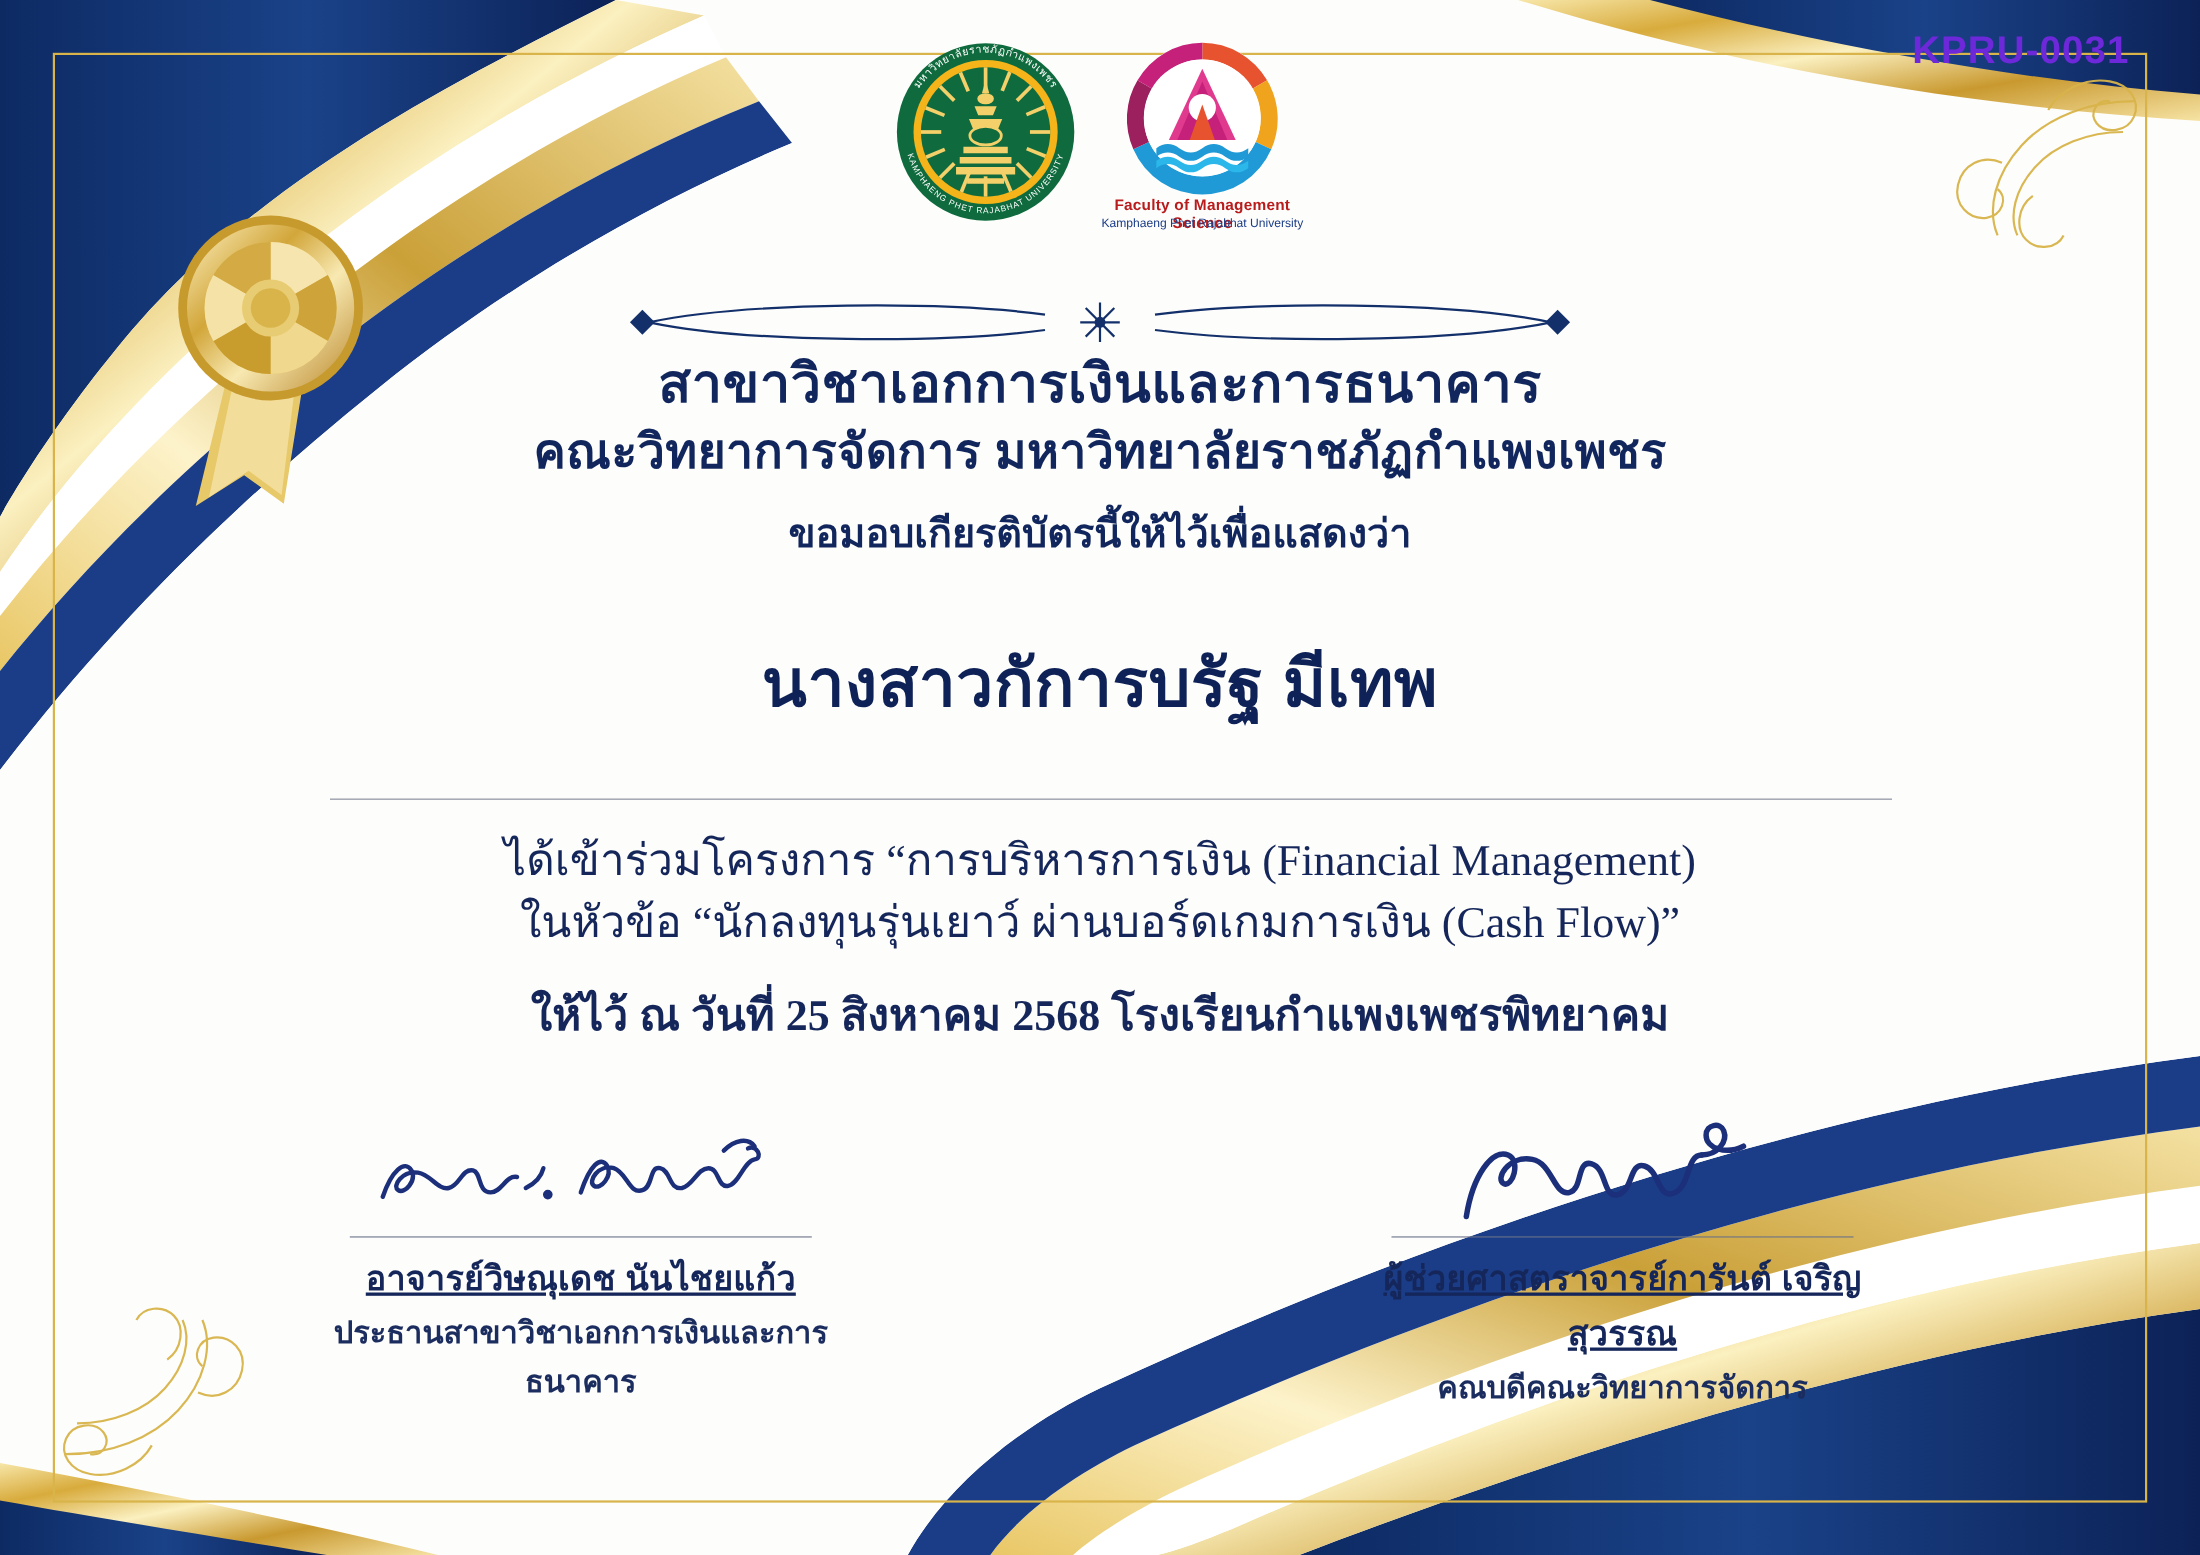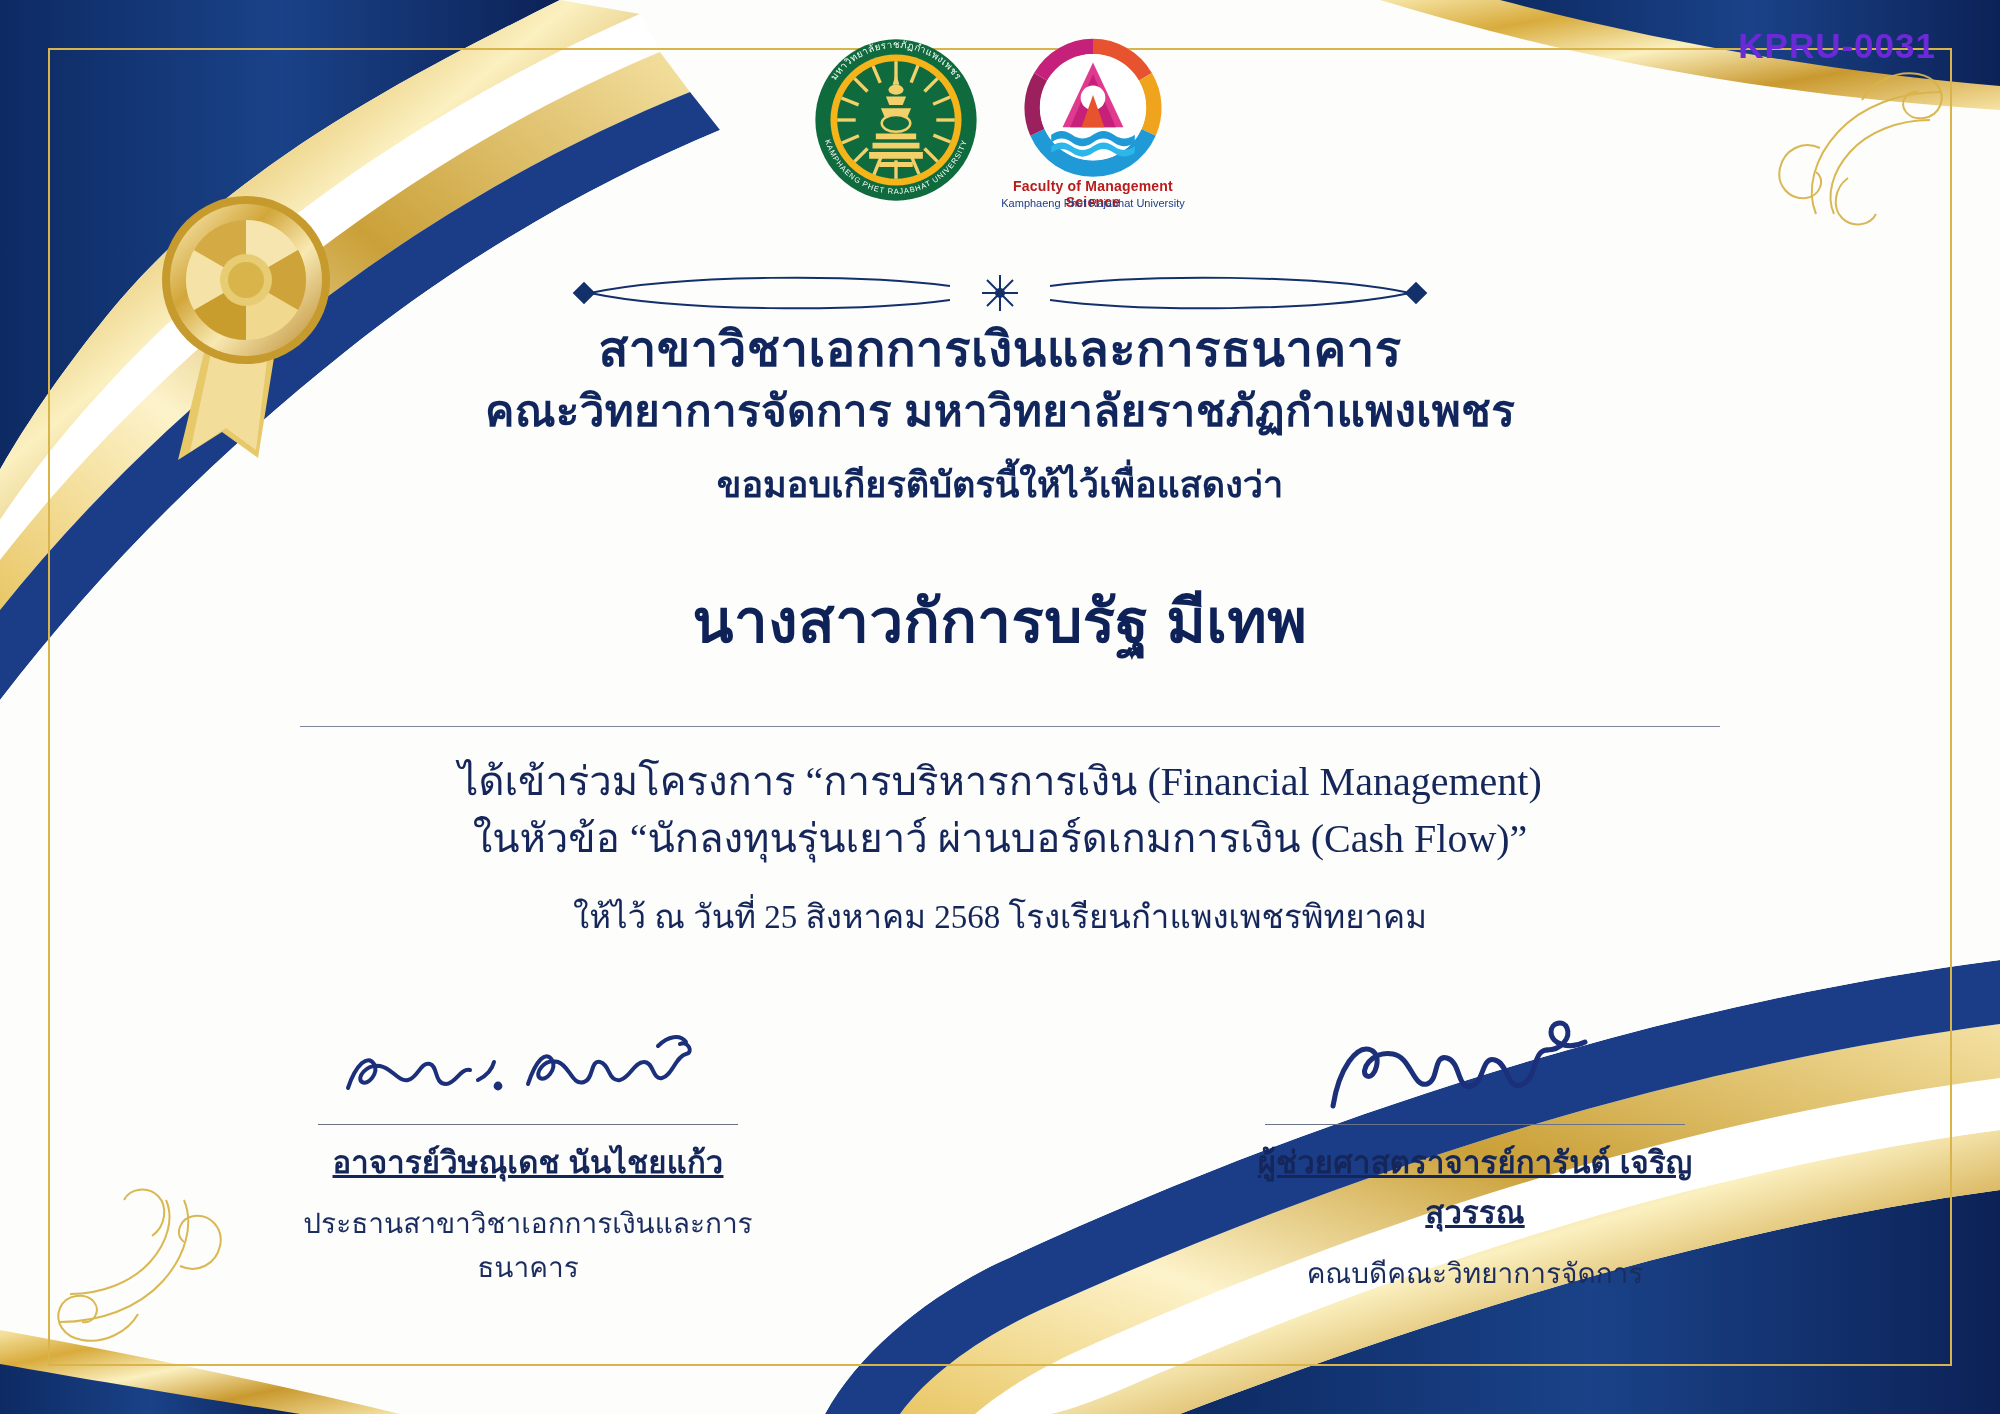--- a/index.html
+++ b/index.html
@@ -140,23 +140,24 @@
   }
   .detail1, .detail2 {
     font-family: "Liberation Serif", serif;
     font-size: 40px;
     color: #15265a;
     line-height: 1.42;
   }
   .detail1 { margin-top: 27px; }
   .detail3 {
     font-family: "Liberation Serif", serif;
-    font-size: 33px;
+    font-size: 40px;
     color: #15265a;
     margin-top: 22px;
+    font-weight: bold;
   }
   
   .sign-block {
     position: absolute;
     top: 1010px;
     width: 520px;
     text-align: center;
     color: #15265a;
   }
   .sign-left  { left: 268px; }
@@ -174,22 +175,23 @@
     margin: 4px auto 12px auto;
   }
   .sig-name {
     font-size: 31px;
     font-weight: bold;
     letter-spacing: 0.2px;
     text-decoration: underline;
   }
   .sig-role {
     font-size: 28px;
-    margin-top: 14px;
+    margin-top: 2px;
     color: #1b2c5f;
+    font-weight: bold;
   }
 </style>
 </head>
 <body>
 
 <div id="certificate">
 
   <svg class="bg-svg" viewBox="0 0 2000 1414" xmlns="http://www.w3.org/2000/svg">
     <defs>
       <linearGradient id="goldgrad" x1="0" y1="0" x2="1" y2="1">

